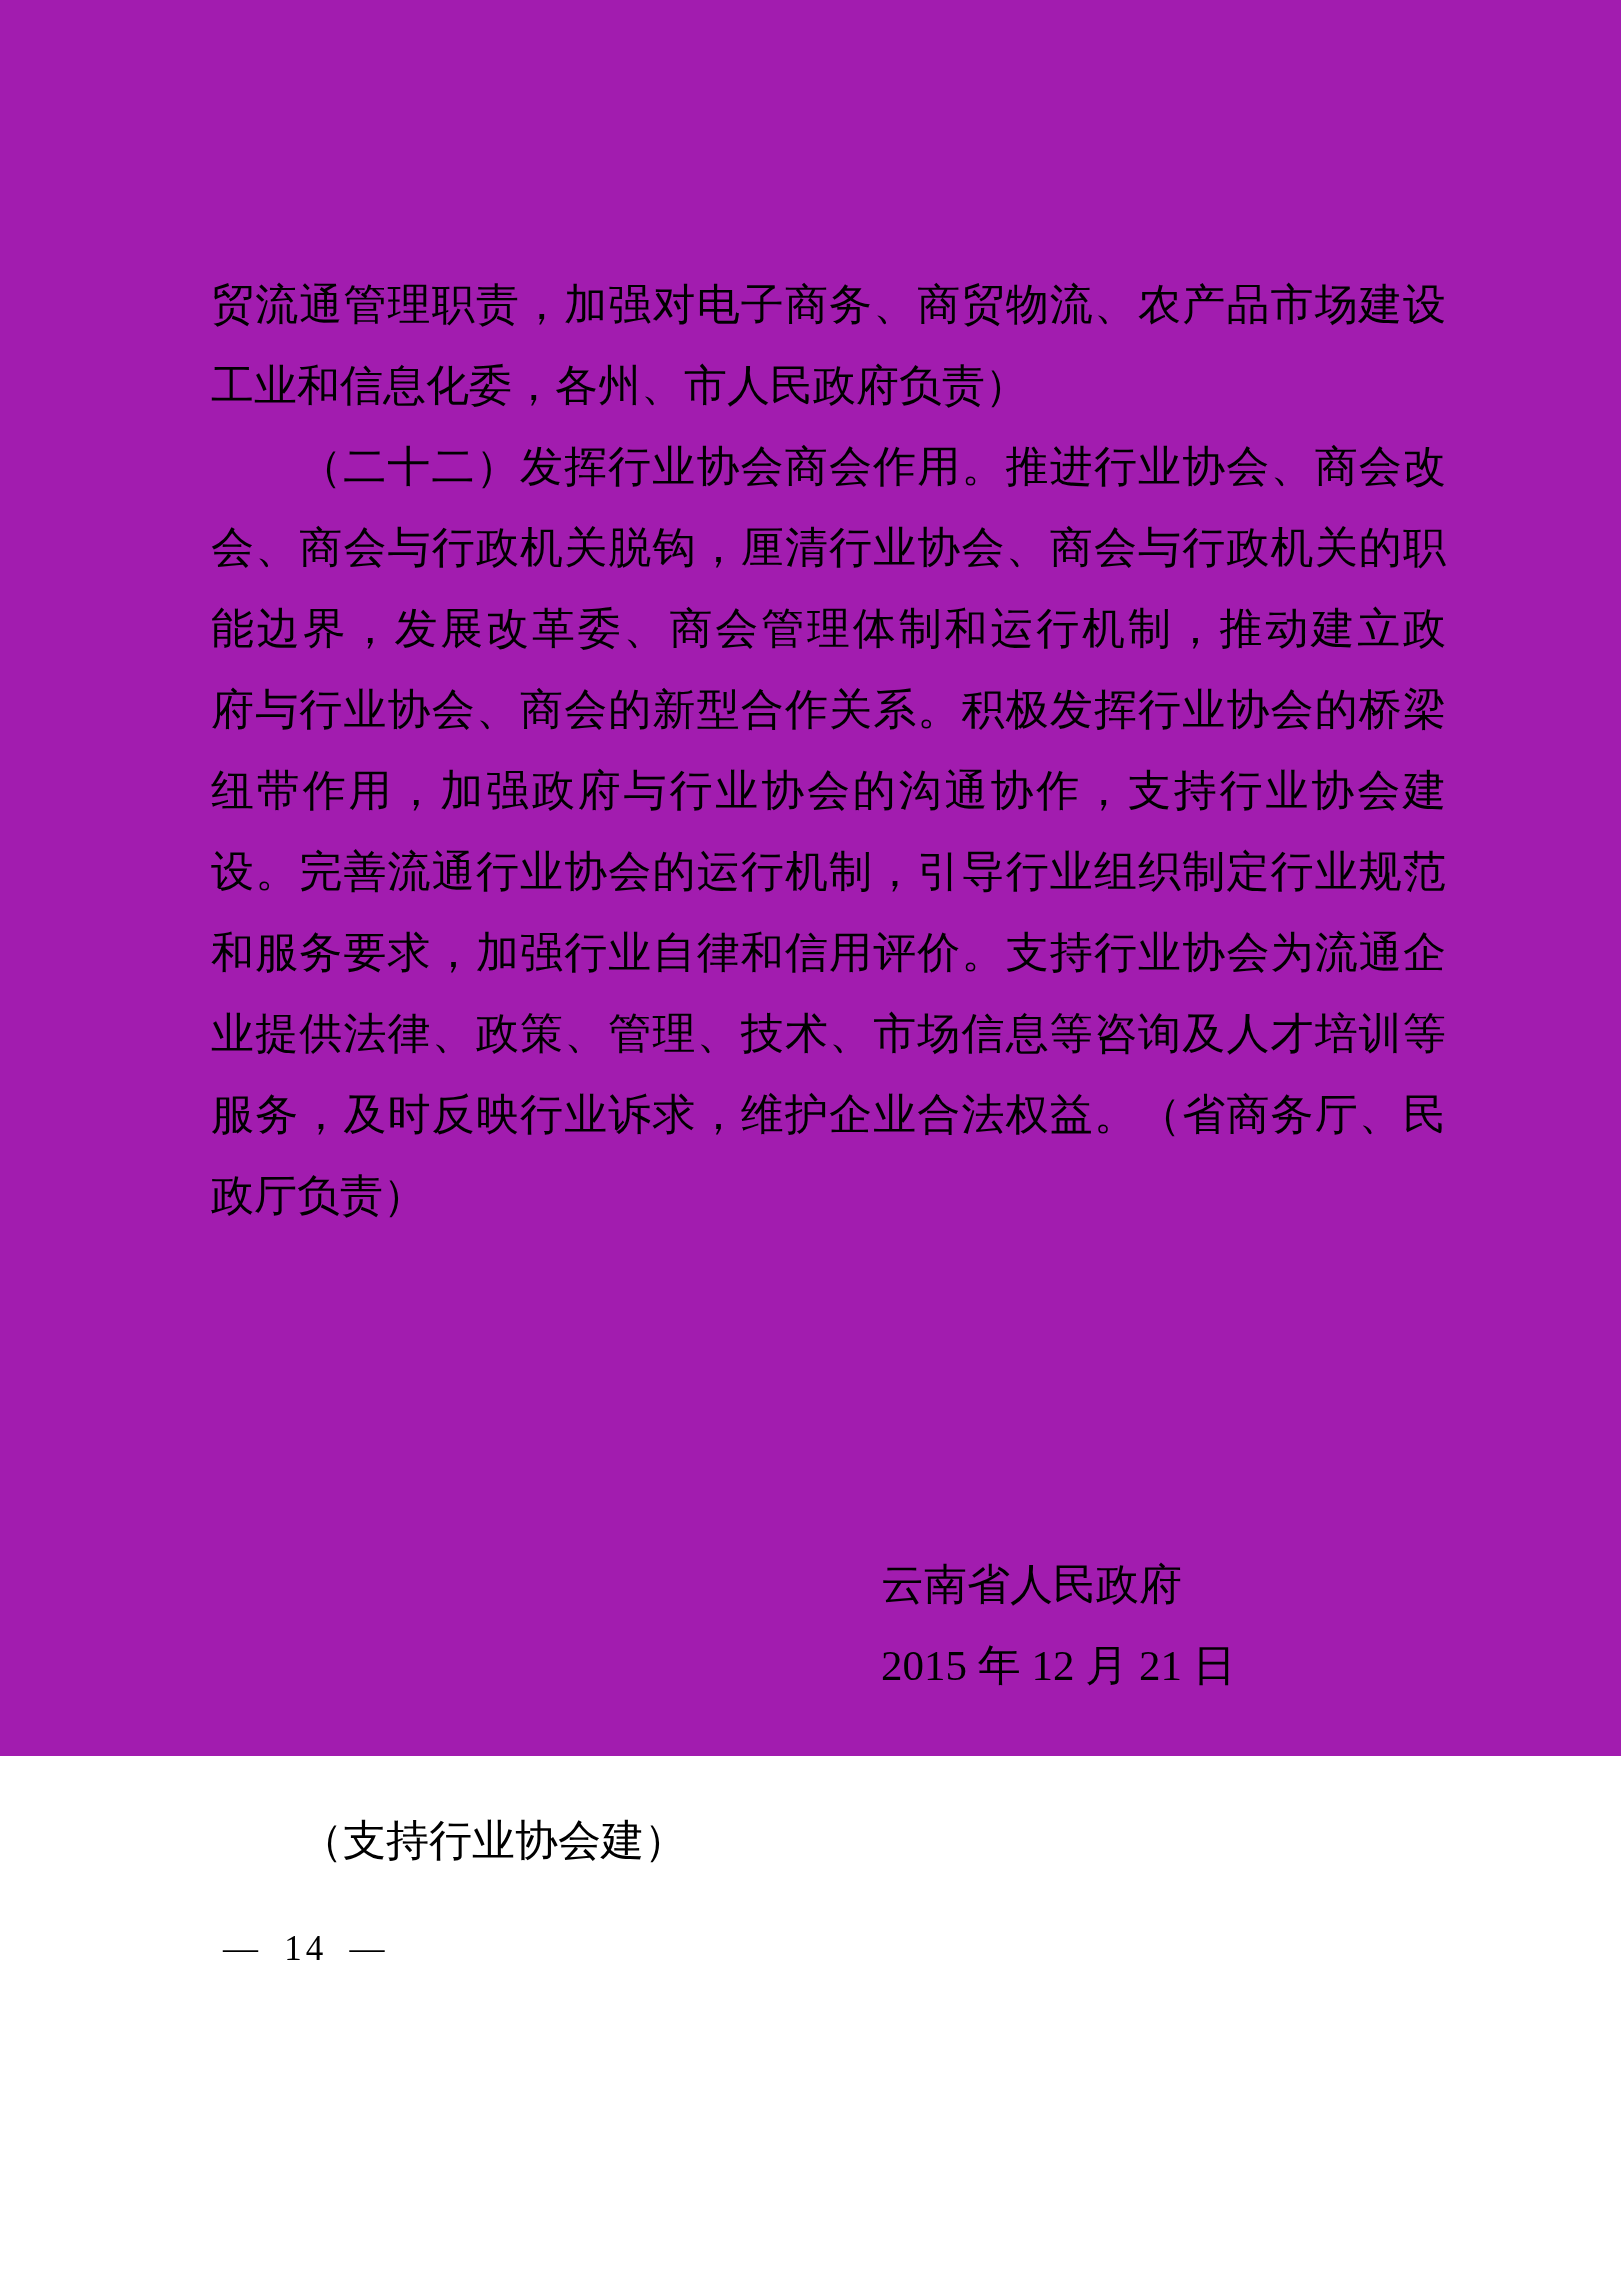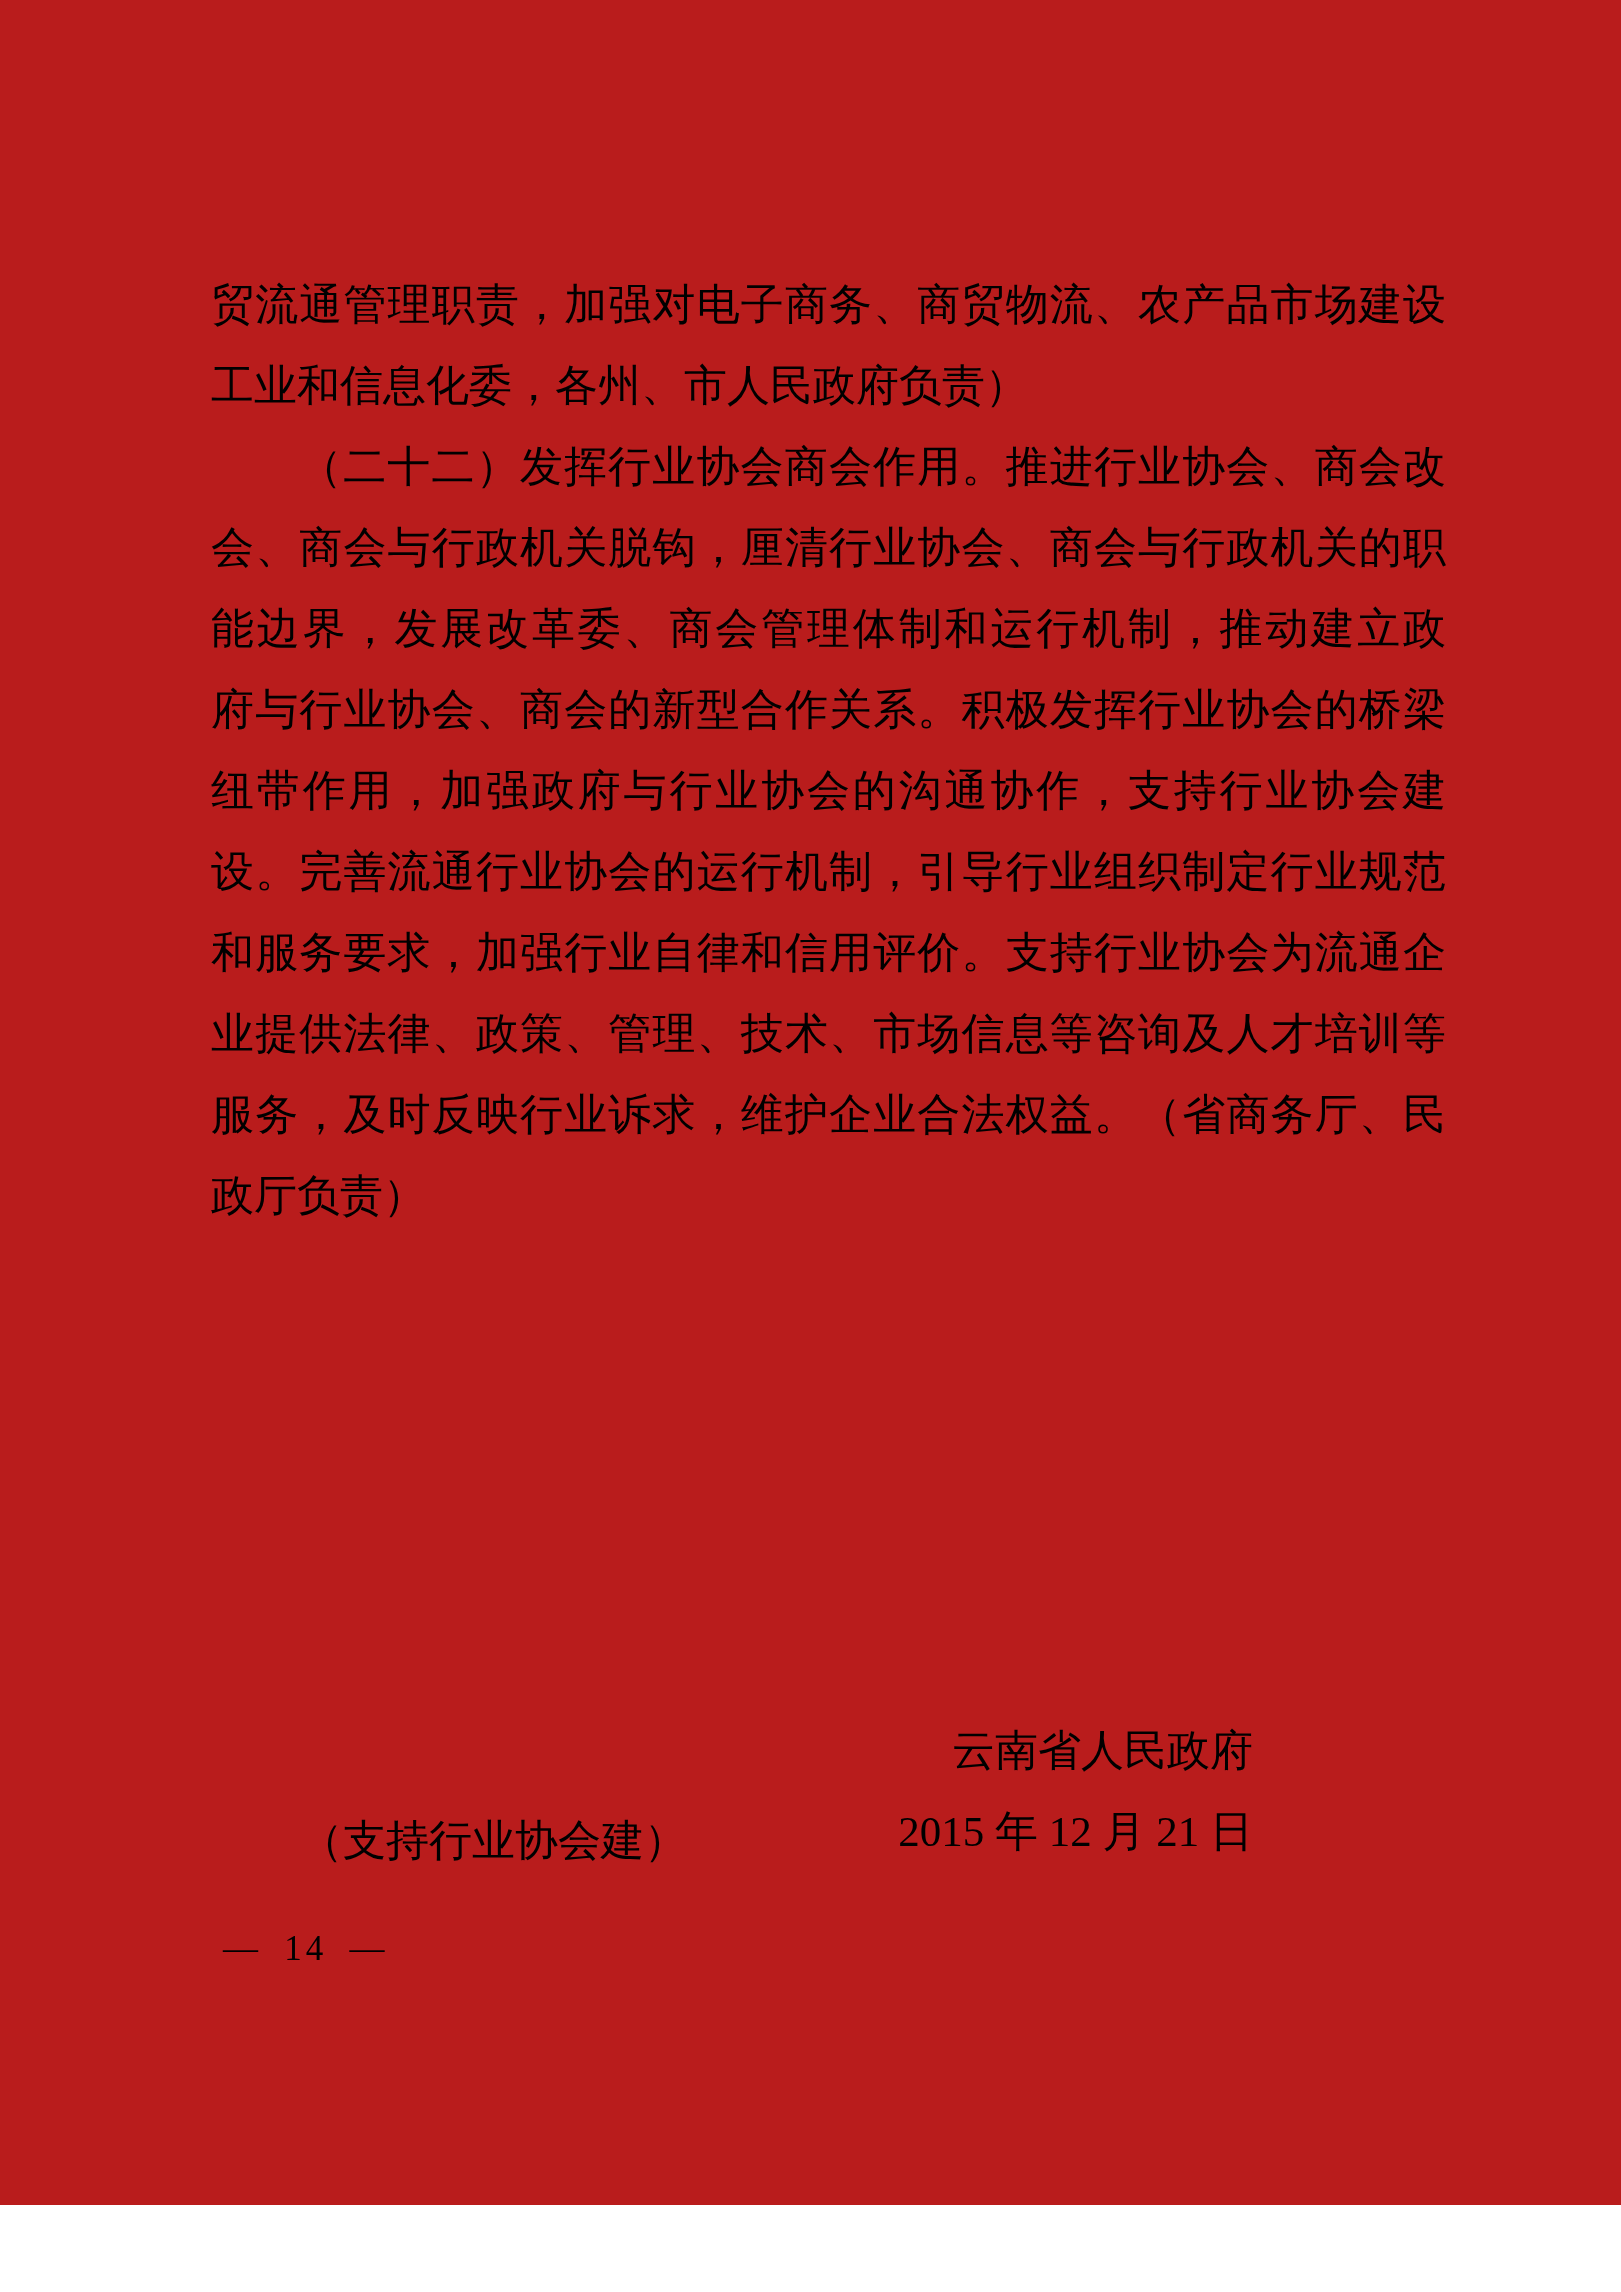--- a/index.html
+++ b/index.html
@@ -12,22 +12,22 @@
     background: #ffffff;
     position: relative;
     overflow: hidden;
     font-family: "Liberation Serif", "DejaVu Serif", serif;
     color: #000000;
   }
   .page {
     position: absolute;
     left: 0; top: 0;
     width: 1621px;
-    height: 2205px;
-    background: #b91c1c;
+    height: 1756px;
+    background: #a21caf;
     font-family: Liberation Serif, serif;
   }
   
   .body-text {
     position: absolute;
     left: 211px;
     top: 264px;
     width: 1235px;
   }
   .line {
@@ -45,23 +45,23 @@
     text-align: center;
     text-align-last: left;
   }
   .line.indent {
     padding-left: 88px;
   }
   
   .signature {
     position: absolute;
     left: 881px;
-    top: 1710px;
+    top: 1544px;
     width: 372px;
-    text-align: right;
+    text-align: left;
   }
   .sig-line {
     font-size: 43px;
     height: 81px;
     line-height: 81px;
     white-space: nowrap;
   }
   
   .publish-note {
     position: absolute;

